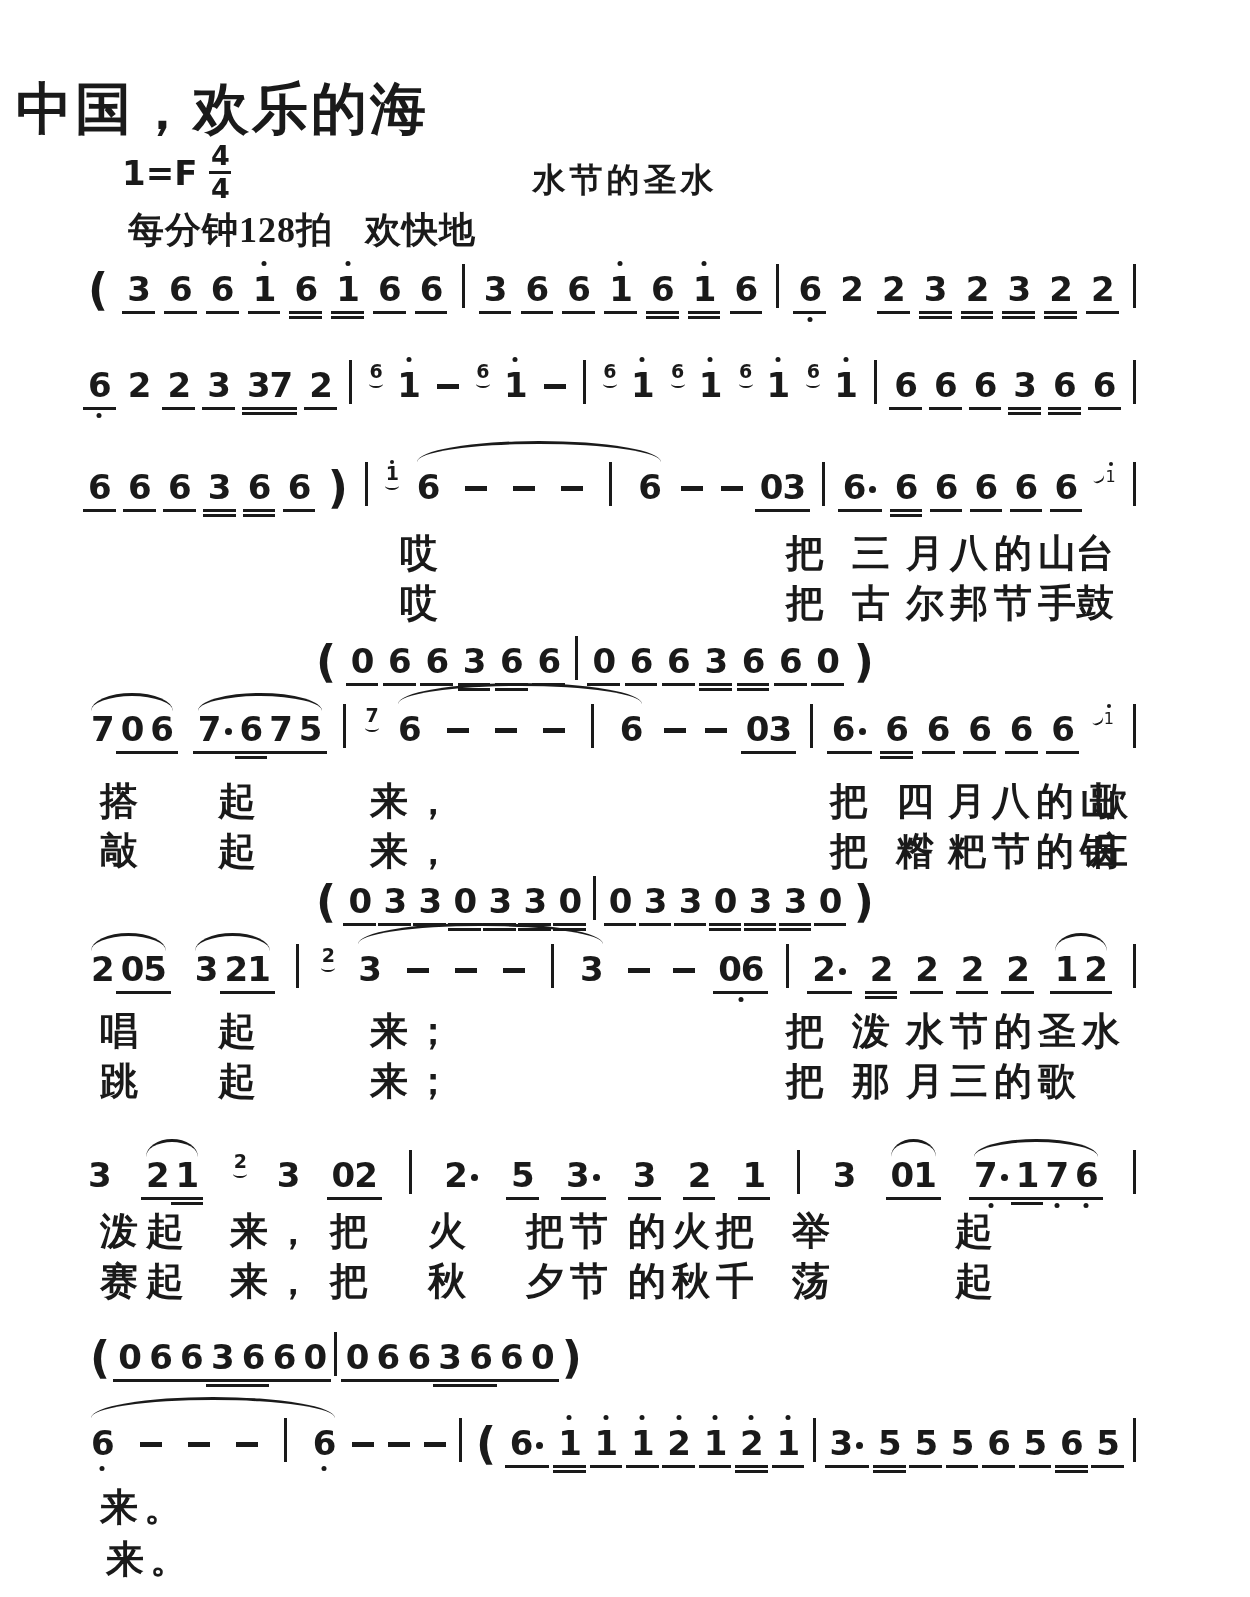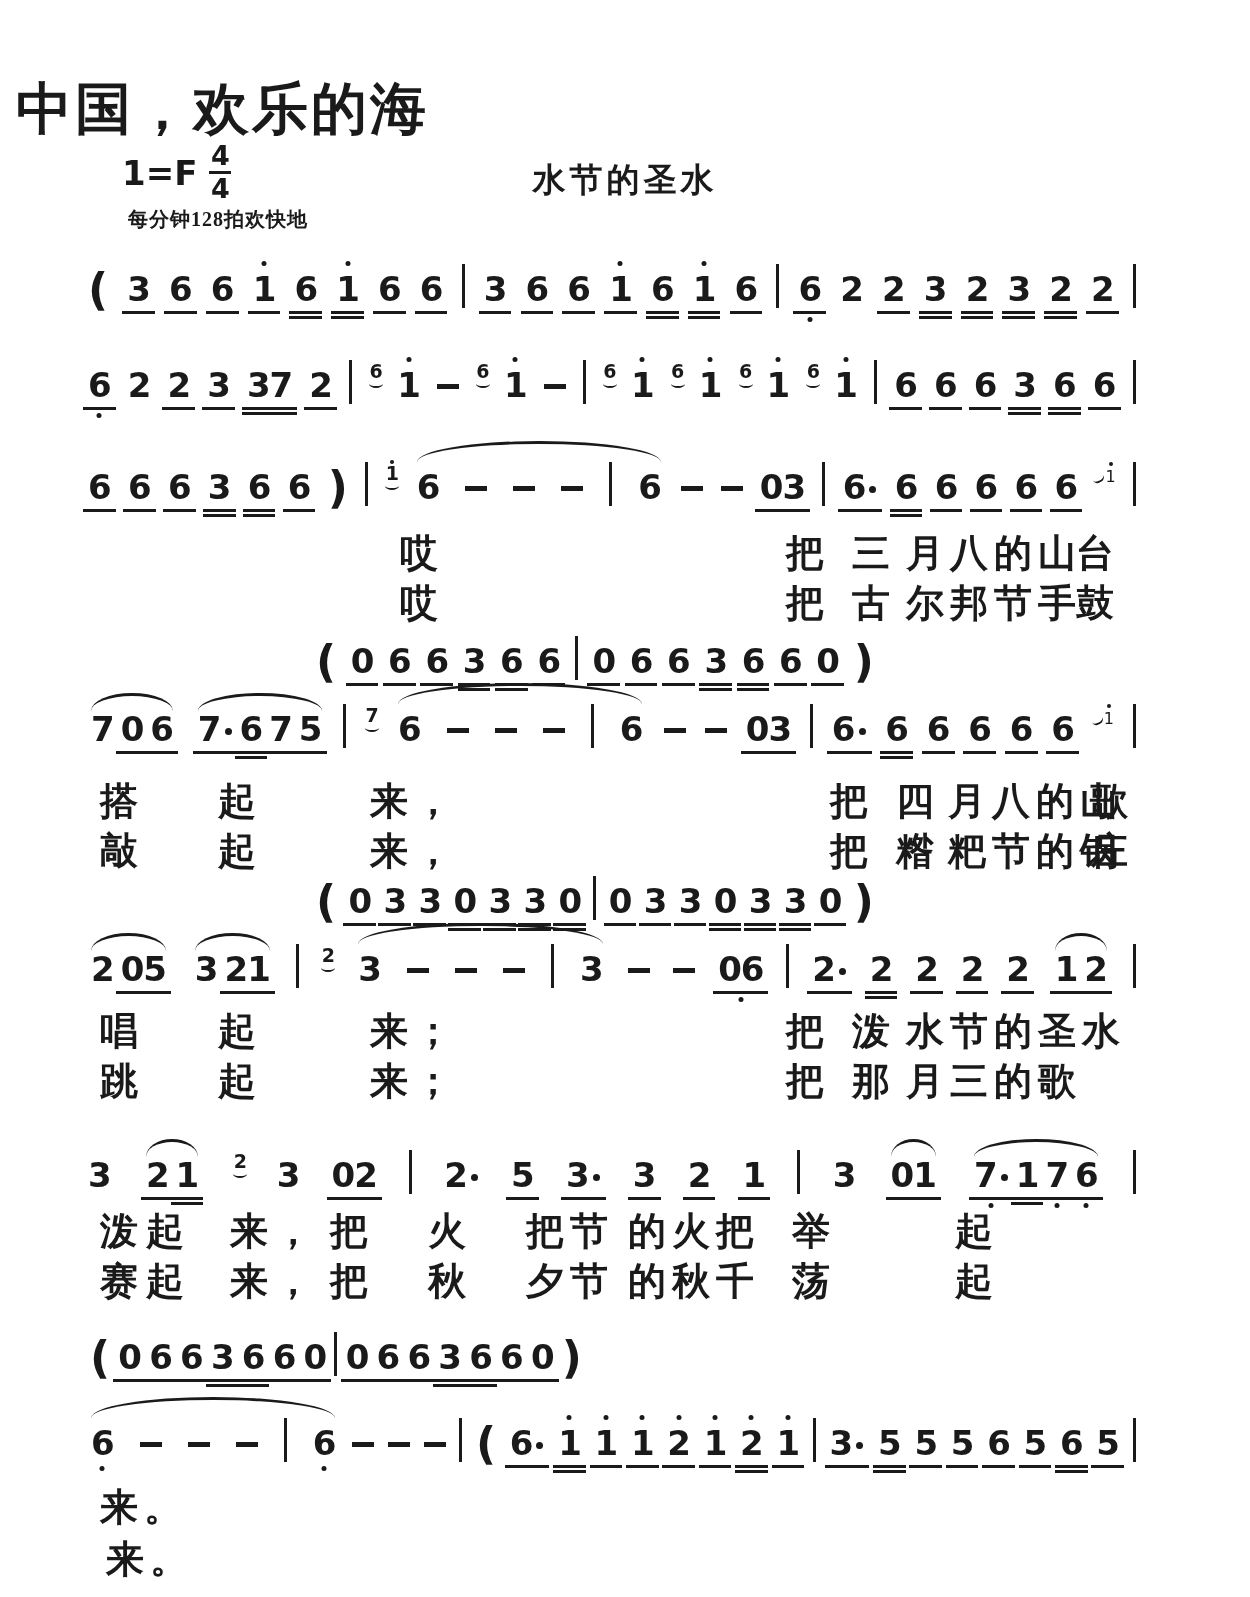--- a/index.html
+++ b/index.html
@@ -9,22 +9,22 @@
   .title{position:absolute;top:56px;left:0;width:100%;margin:16px;
          font-size:56px;font-weight:900;letter-spacing:3px;}
   .keysig{position:absolute;left:122px;top:142px;display:flex;align-items:center;gap:12px;
           font-size:34px;font-weight:bold;font-family:"DejaVu Sans",sans-serif;}
   .frac{display:inline-flex;flex-direction:column;align-items:center;font-size:27px;line-height:28px;}
   .fbar{display:block;width:22px;height:3px;background:#1a1a1a;margin:1px 0;}
   .subtitle{position:absolute;left:50%;top:158px;transform:translateX(-50%);
             font-size:33px;font-weight:600;letter-spacing:4px;}
   .credits{position:absolute;right:118px;top:146px;text-align:right;font-size:32px;
            font-weight:700;line-height:54px;letter-spacing:2px;}
-  .temporow{position:absolute;left:128px;top:206px;display:flex;
-            font-size:20px;font-weight:800;letter-spacing:1px;}
+  .temporow{position:absolute;left:128px;top:206px;display:flex;gap:32px;
+            font-size:36px;font-weight:800;letter-spacing:1px;}
   
   .mrow{position:absolute;display:flex;justify-content:space-between;align-items:flex-end;
         height:46px;font-family:"DejaVu Sans",sans-serif;}
   #l1{top:262px;left:88px;width:1048px;}
   #l2{top:358px;left:88px;width:1048px;}
   #l3{top:460px;left:88px;width:1048px;}
   #i1{top:634px;left:316px;width:558px;}
   #l4{top:702px;left:88px;width:1048px;}
   #i2{top:874px;left:316px;width:558px;}
   #l5{top:942px;left:88px;width:1048px;}

